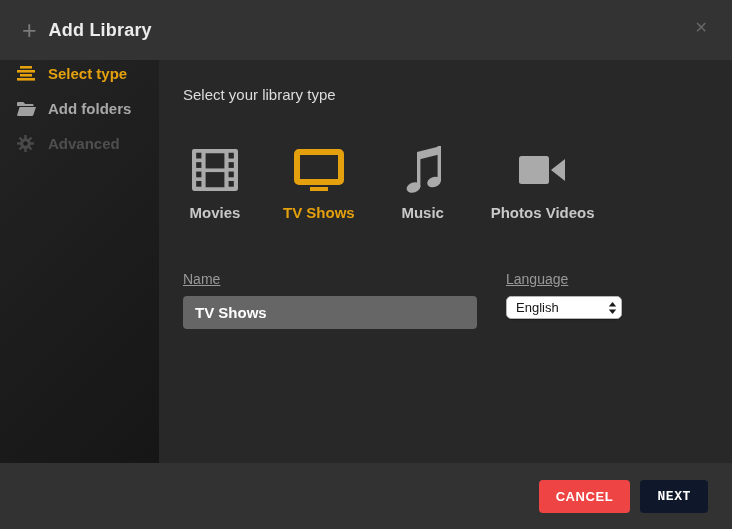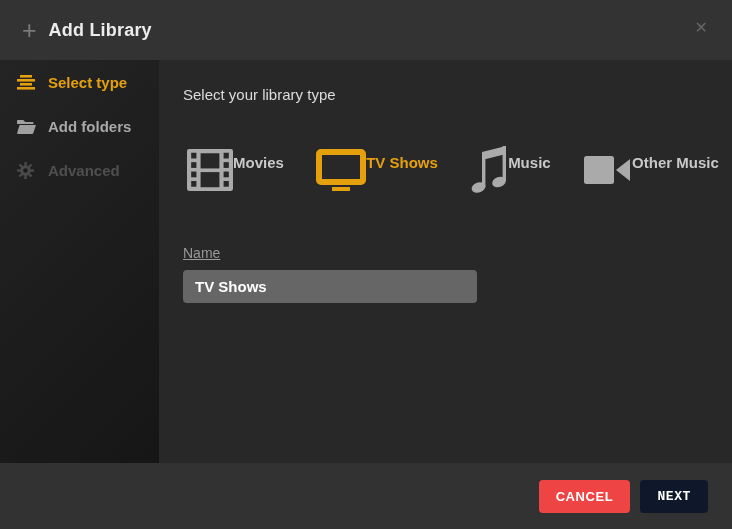--- a/index.html
+++ b/index.html
@@ -17,34 +17,34 @@
   .header-title{color:#ececec;font-size:18px;font-weight:700;letter-spacing:.2px;}
   .close-btn{
     position:absolute;right:24px;top:20px;color:#666;font-size:16px;font-weight:700;
     cursor:pointer;line-height:1;
   }
   
   .sidebar{
     position:absolute;top:60px;left:0;width:159px;bottom:66px;
     background:linear-gradient(135deg,#242424 0%,#1a1a1a 70%,#161616 100%);
   }
-  .side-item{display:flex;align-items:center;gap:11px;padding:13px 0 13px 17px;
+  .side-item{display:flex;align-items:center;gap:11px;padding:4px 0 13px 17px;
     font-size:15px;font-weight:600;cursor:pointer;}
   .side-item.active{color:#e5a00d;}
   .side-item.enabled{color:#a8a8a8;}
   .side-item.disabled{color:#4f4f4f;cursor:default;}
   .side-item .ic{width:20px;height:18px;flex:0 0 20px;display:flex;align-items:center;}
   
   .content{
     position:absolute;top:60px;left:159px;right:0;bottom:66px;background:#282828;
     padding:26px 24px;box-sizing:border-box;
   }
   .content-heading{color:#dcdcdc;font-size:15px;font-weight:400;margin:0 0 42px 0;}
   .type-row{display:flex;gap:40px;padding-left:4px;}
-  .type-item{display:flex;flex-direction:row;align-items:flex-start;cursor:pointer;min-width:56px;}
+  .type-item{display:flex;flex-direction:column;align-items:center;cursor:pointer;min-width:56px;}
   .type-item .glyph{height:50px;display:flex;align-items:center;justify-content:center;}
   .type-label{margin-top:9px;font-size:15px;font-weight:600;color:#c8c8c8;white-space:nowrap;}
   .type-item.selected .type-label{color:#e5a00d;}
   
   .form-row{display:flex;margin-top:50px;padding-left:0;}
   .field-label{color:#999;font-size:14px;font-weight:400;margin-bottom:9px;text-decoration:underline;}
   .name-block{width:294px;margin-right:29px;}
   .name-input{
     width:294px;height:33px;box-sizing:border-box;background:#666666;border:none;
     border-radius:4px;color:#fff;font-size:15px;font-weight:600;padding:0 12px;
@@ -182,30 +182,42 @@
 
       <div class="type-item">
         <span class="glyph">
           <svg width="48" height="36" viewBox="0 0 48 36">
             <g fill="#aaaaaa">
               <rect x="0" y="4" width="30" height="28" rx="2.5"></rect>
               <polygon points="32,18 46,7 46,29"></polygon>
             </g>
           </svg>
         </span>
-        <span class="type-label">Other Music</span>
+        <span class="type-label">Photos Videos</span>
       </div>
 
     </div>
 
     <div class="form-row">
       <div class="name-block">
         <div class="field-label">Name</div>
         <input class="name-input" type="text" value="TV Shows" style="">
       </div>
+      <div class="lang-block">
+        <div class="field-label">Language</div>
+        <div class="lang-select">
+          <span class="val">English</span>
+          <span style="display:flex;">
+            <svg width="9" height="14" viewBox="0 0 9 14">
+              <polygon points="4.5,1 8.2,5.4 0.8,5.4" fill="#1a1a1a"></polygon>
+              <polygon points="4.5,13 8.2,8.6 0.8,8.6" fill="#1a1a1a"></polygon>
+            </svg>
+          </span>
+        </div>
+      </div>
     </div>
   </div>
 
   <div class="footer">
     <button class="btn btn-cancel">CANCEL</button>
     <button class="btn btn-next">NEXT</button>
   </div>
 
 </div>
 

